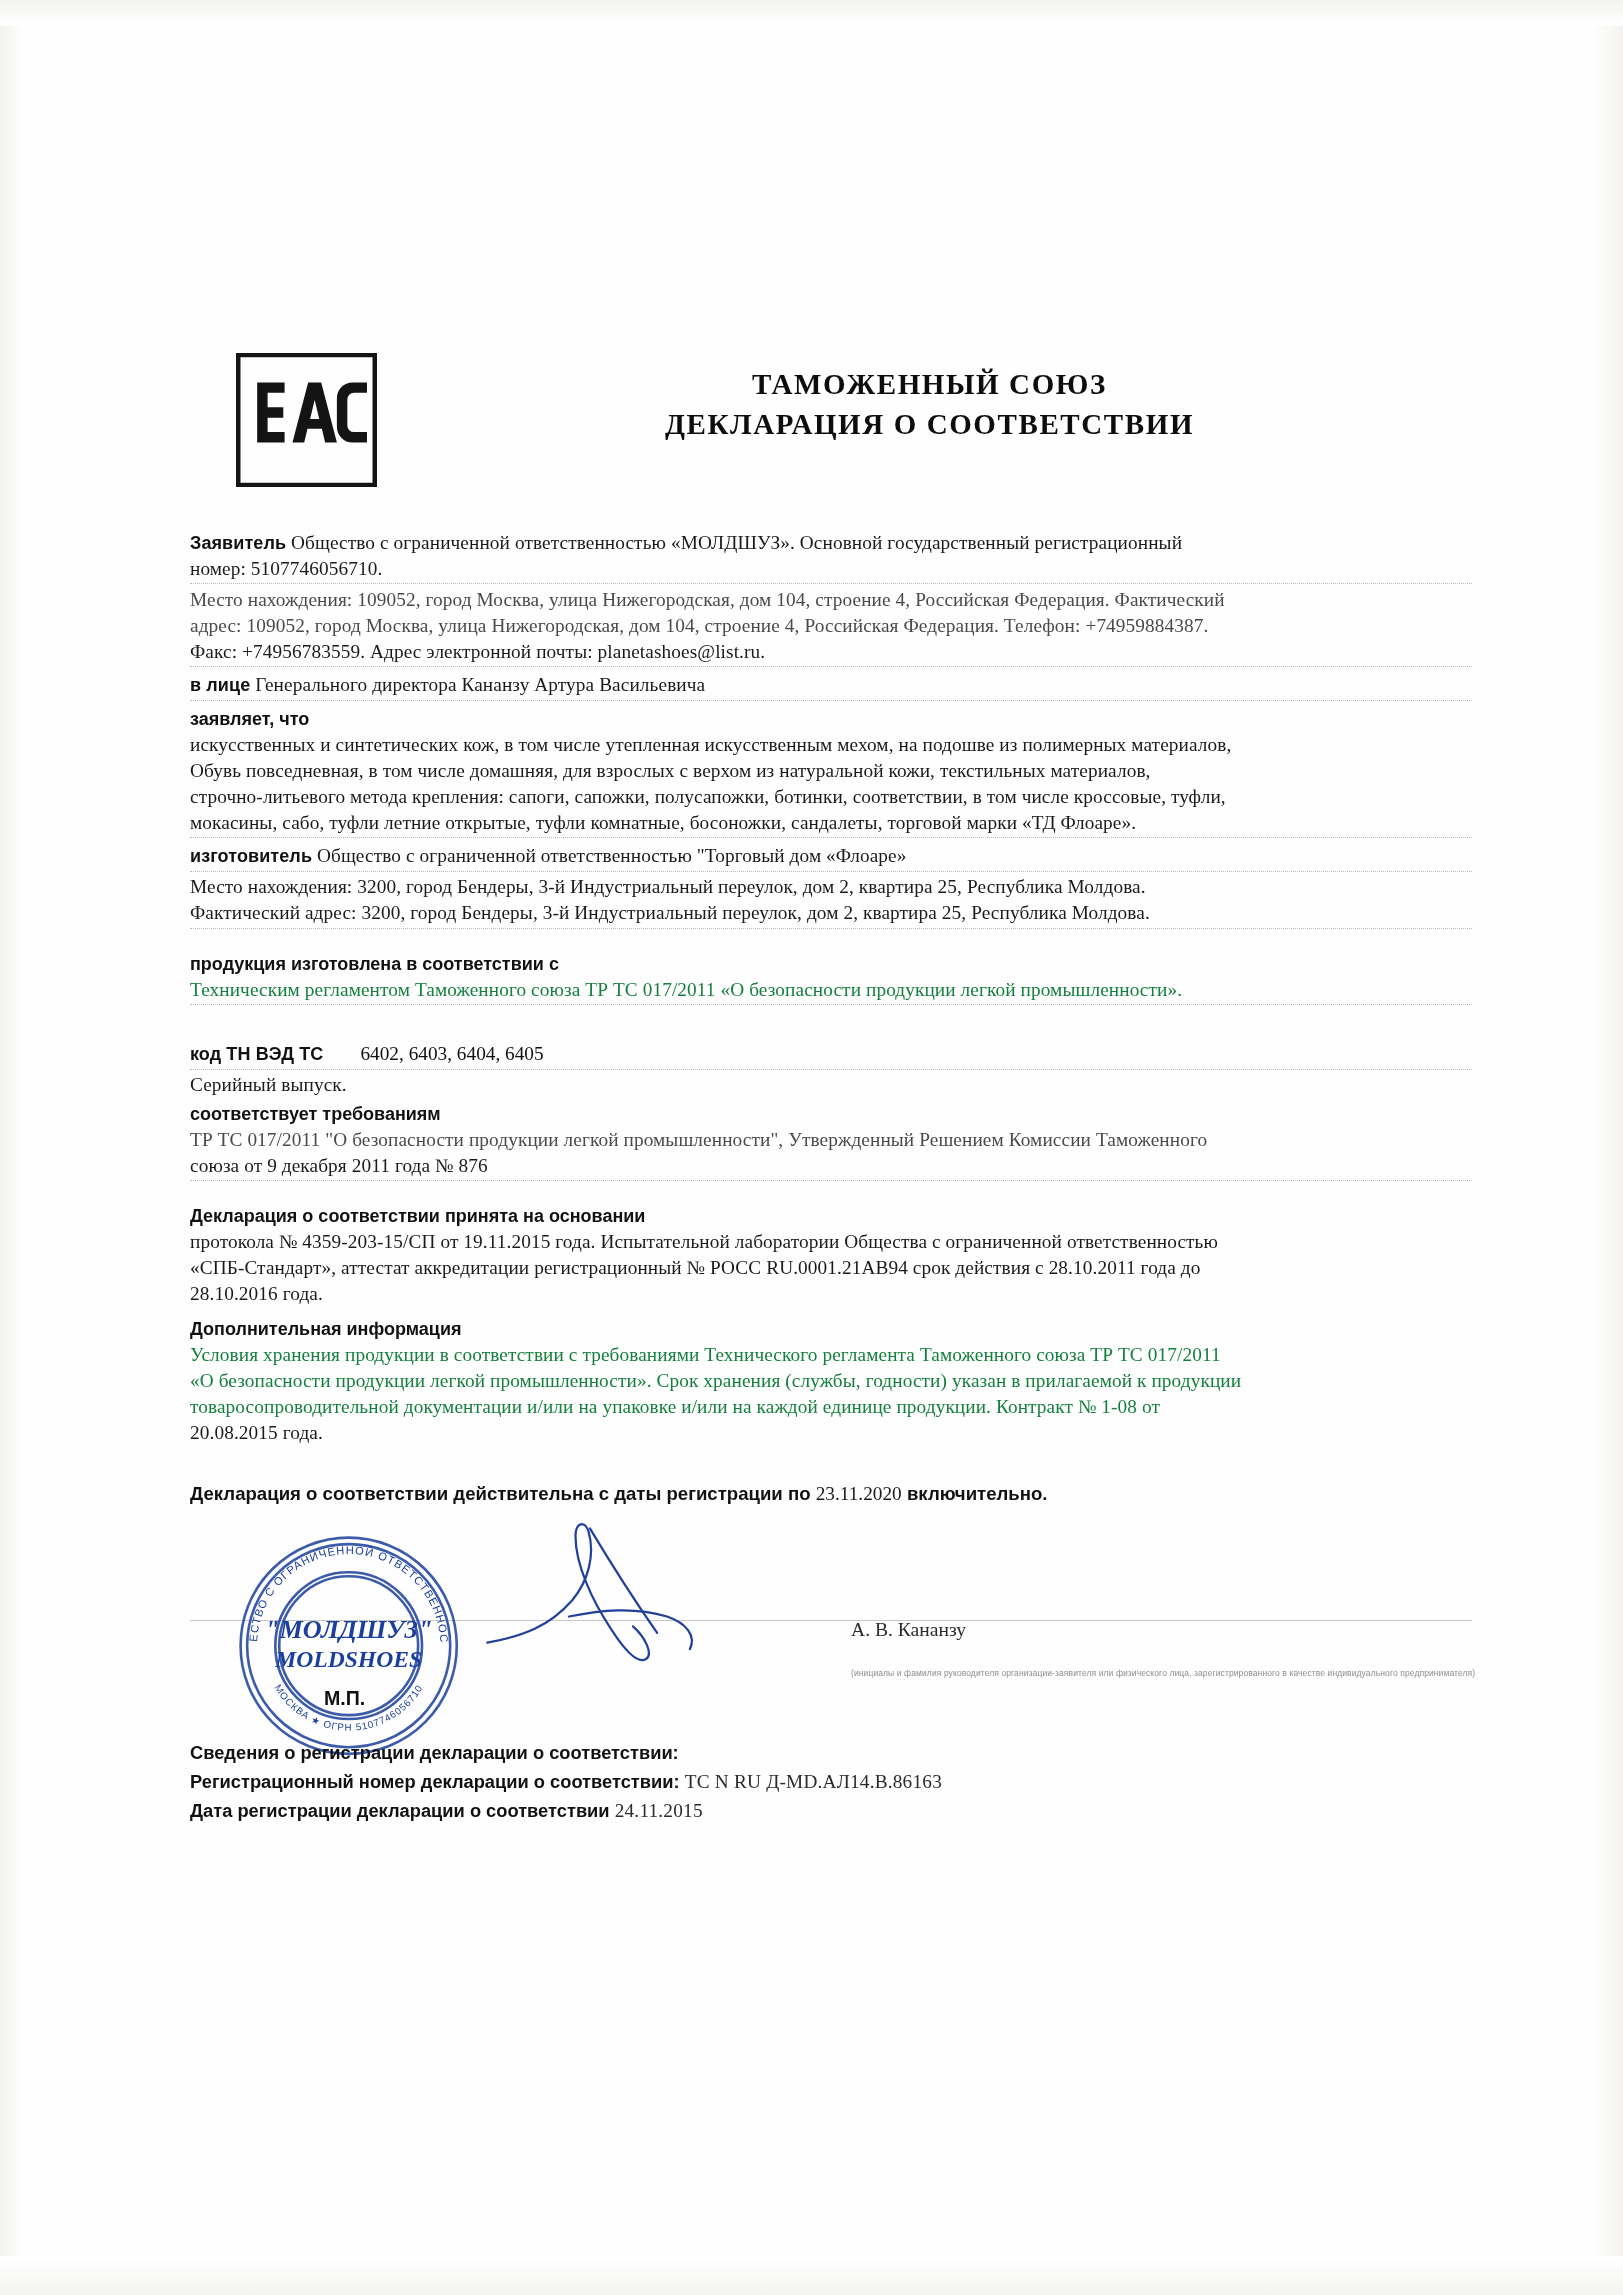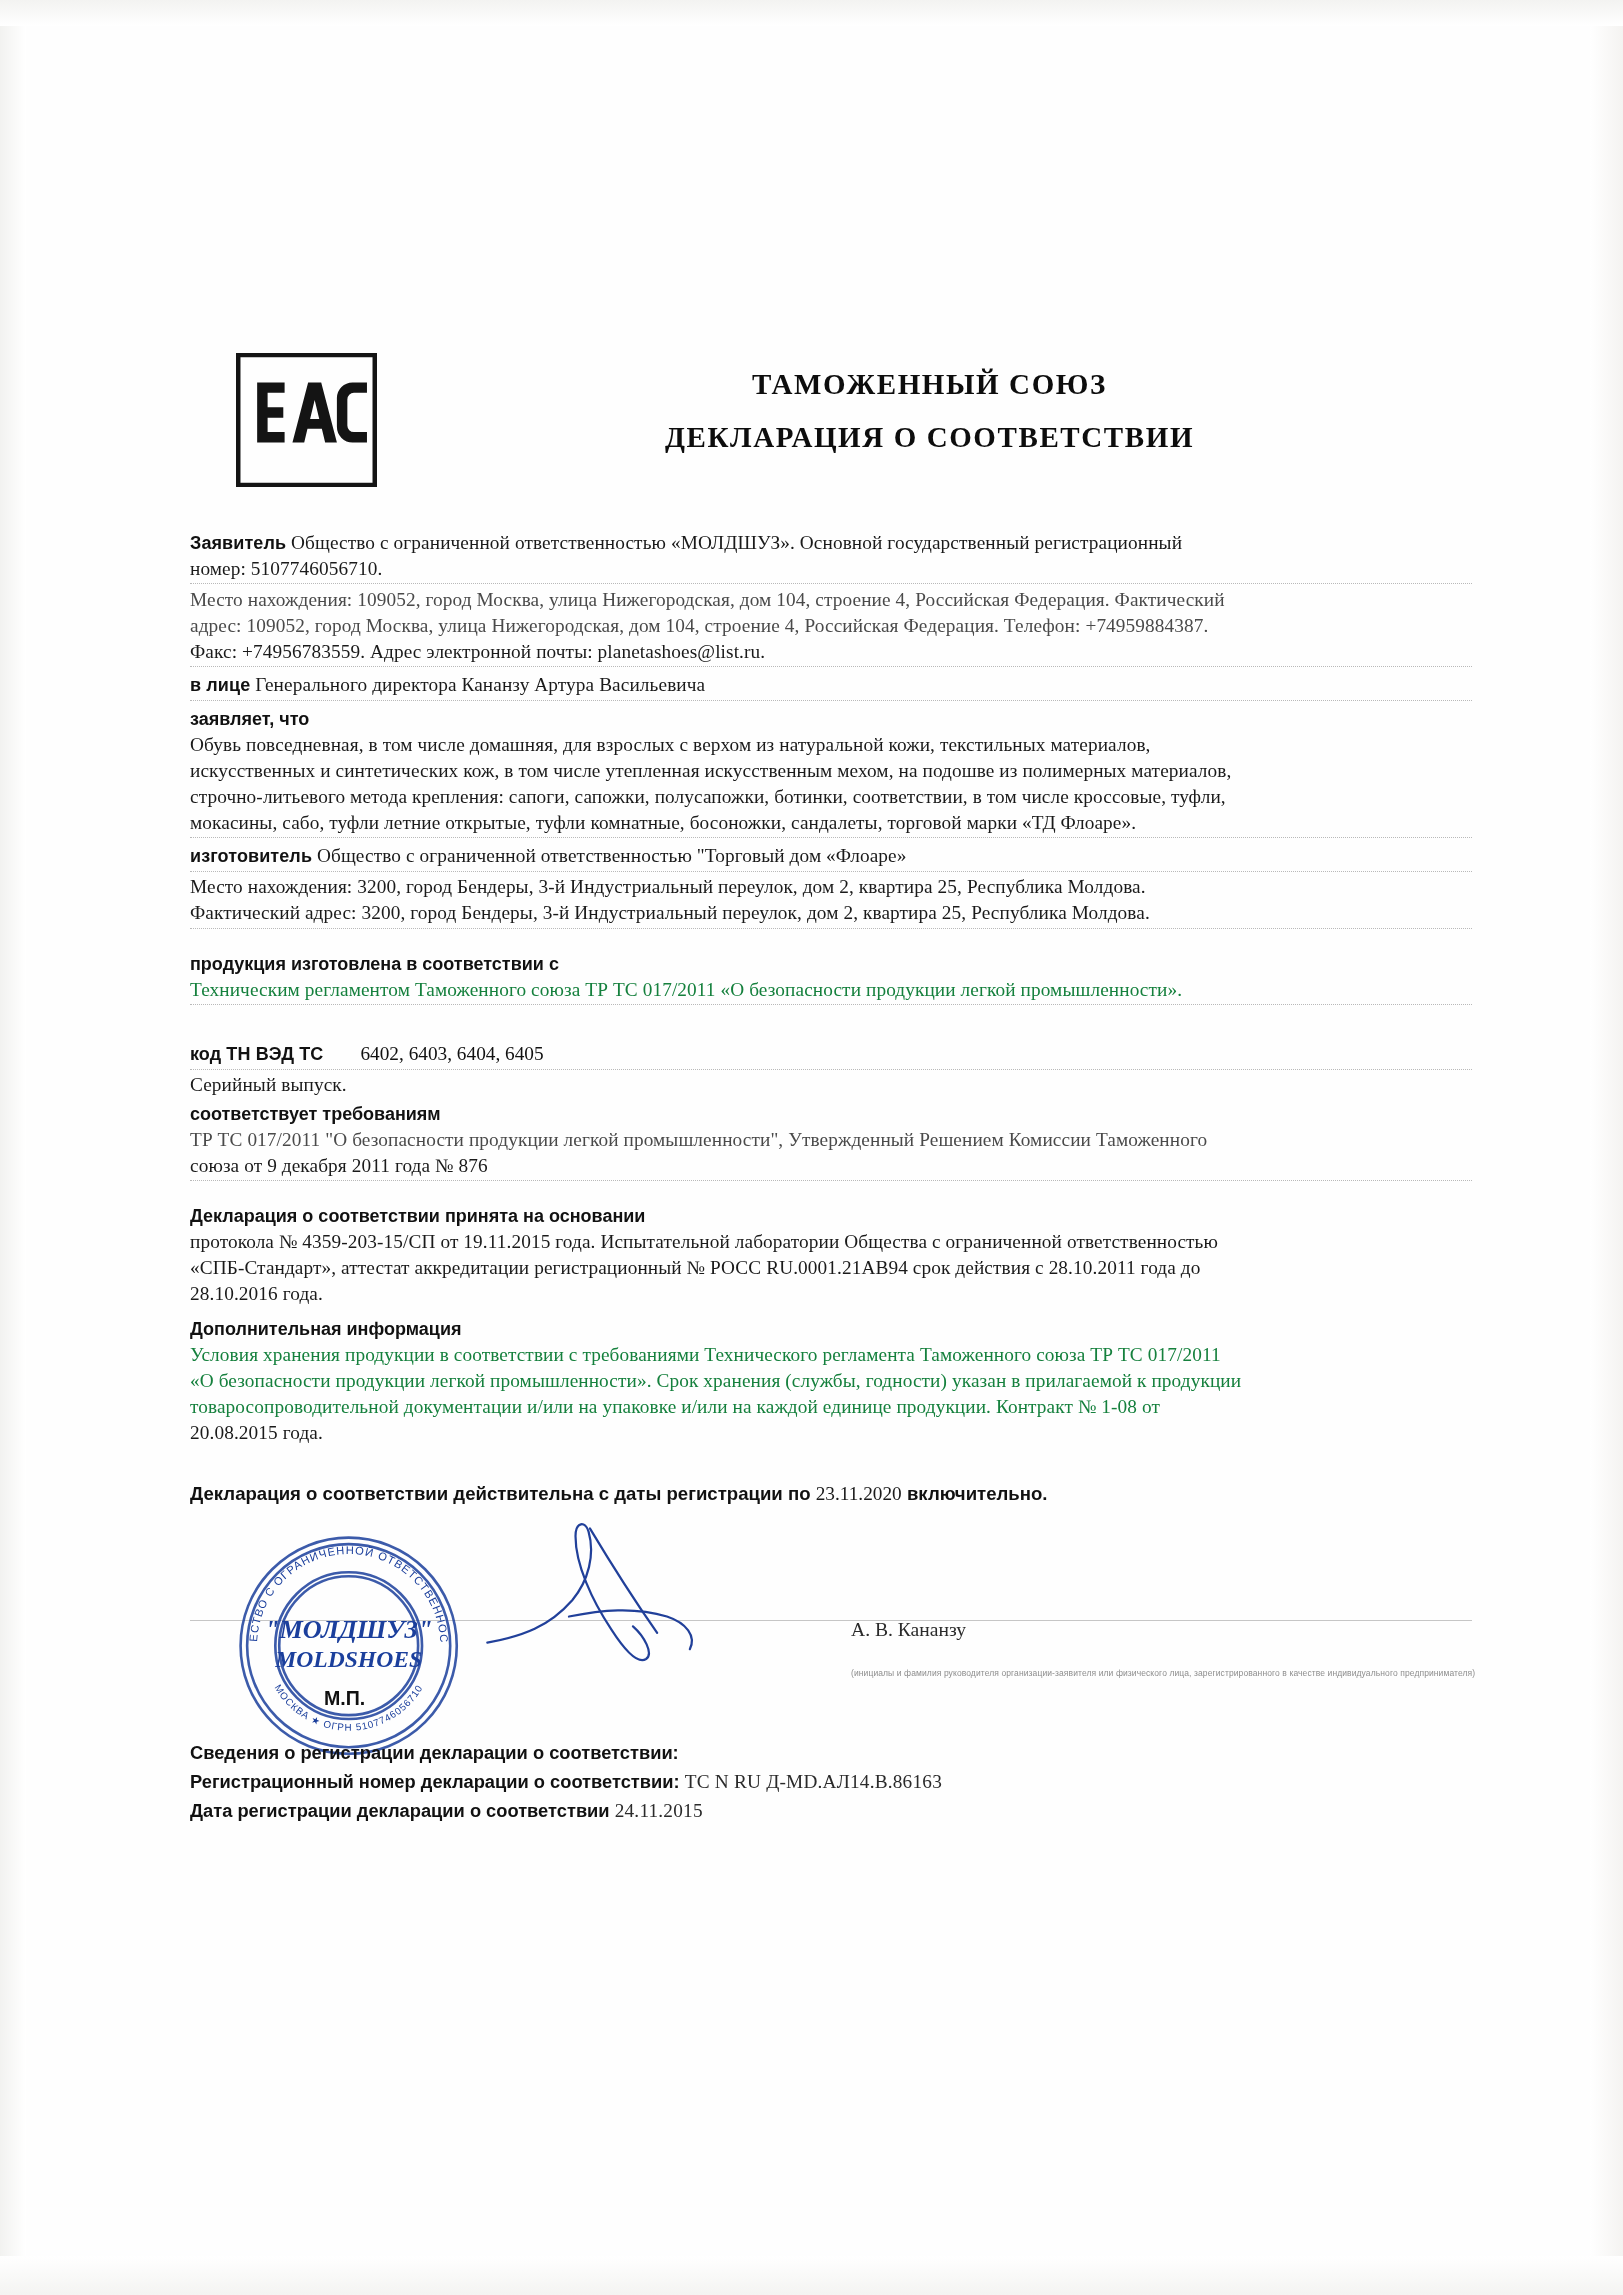--- a/index.html
+++ b/index.html
@@ -63,21 +63,21 @@
     color: #0d0d0d;
     line-height: 1.25;
   }
   .title-sub {
     font-family: "Liberation Serif", serif;
     font-size: 29px;
     font-weight: bold;
     letter-spacing: 1.6px;
     color: #0d0d0d;
     line-height: 1.25;
-    margin-top: 17px;
+    margin-top: 4px;
   }
 
   
   .field {
     position: relative;
     margin: 0;
     padding: 0 0 1.3px 0;
   }
   .line {
     font-size: 19.3px;
@@ -244,22 +244,22 @@
       <div class="rule"></div>
     </div>
 
     <div class="field blk">
       <div class="line"><span class="lbl">в лице</span><span> Генерального директора Кананзу Артура Васильевича</span></div>
       <div class="rule"></div>
     </div>
 
     <div class="field blk">
       <div class="lbl-blk">заявляет, что</div>
+      <div class="line">искусственных и синтетических кож, в том числе утепленная искусственным мехом, на подошве из полимерных материалов,</div>
       <div class="line">Обувь повседневная, в том числе домашняя, для взрослых с верхом из натуральной кожи, текстильных материалов,</div>
-      <div class="line">искусственных и синтетических кож, в том числе утепленная искусственным мехом, на подошве из полимерных материалов,</div>
       <div class="line">строчно-литьевого метода крепления: сапоги, сапожки, полусапожки, ботинки, соответствии, в том числе кроссовые, туфли,</div>
       <div class="line">мокасины, сабо, туфли летние открытые, туфли комнатные, босоножки, сандалеты, торговой марки «ТД Флоаре».</div>
       <div class="rule"></div>
     </div>
 
     <div class="field blk">
       <div class="line"><span class="lbl">изготовитель</span><span> Общество с ограниченной ответственностью "Торговый дом «Флоаре»</span></div>
       <div class="rule"></div>
       <div class="line">Место нахождения: 3200, город Бендеры, 3-й Индустриальный переулок, дом 2, квартира 25, Республика Молдова.</div>
       <div class="line">Фактический адрес: 3200, город Бендеры, 3-й Индустриальный переулок, дом 2, квартира 25, Республика Молдова.</div>

